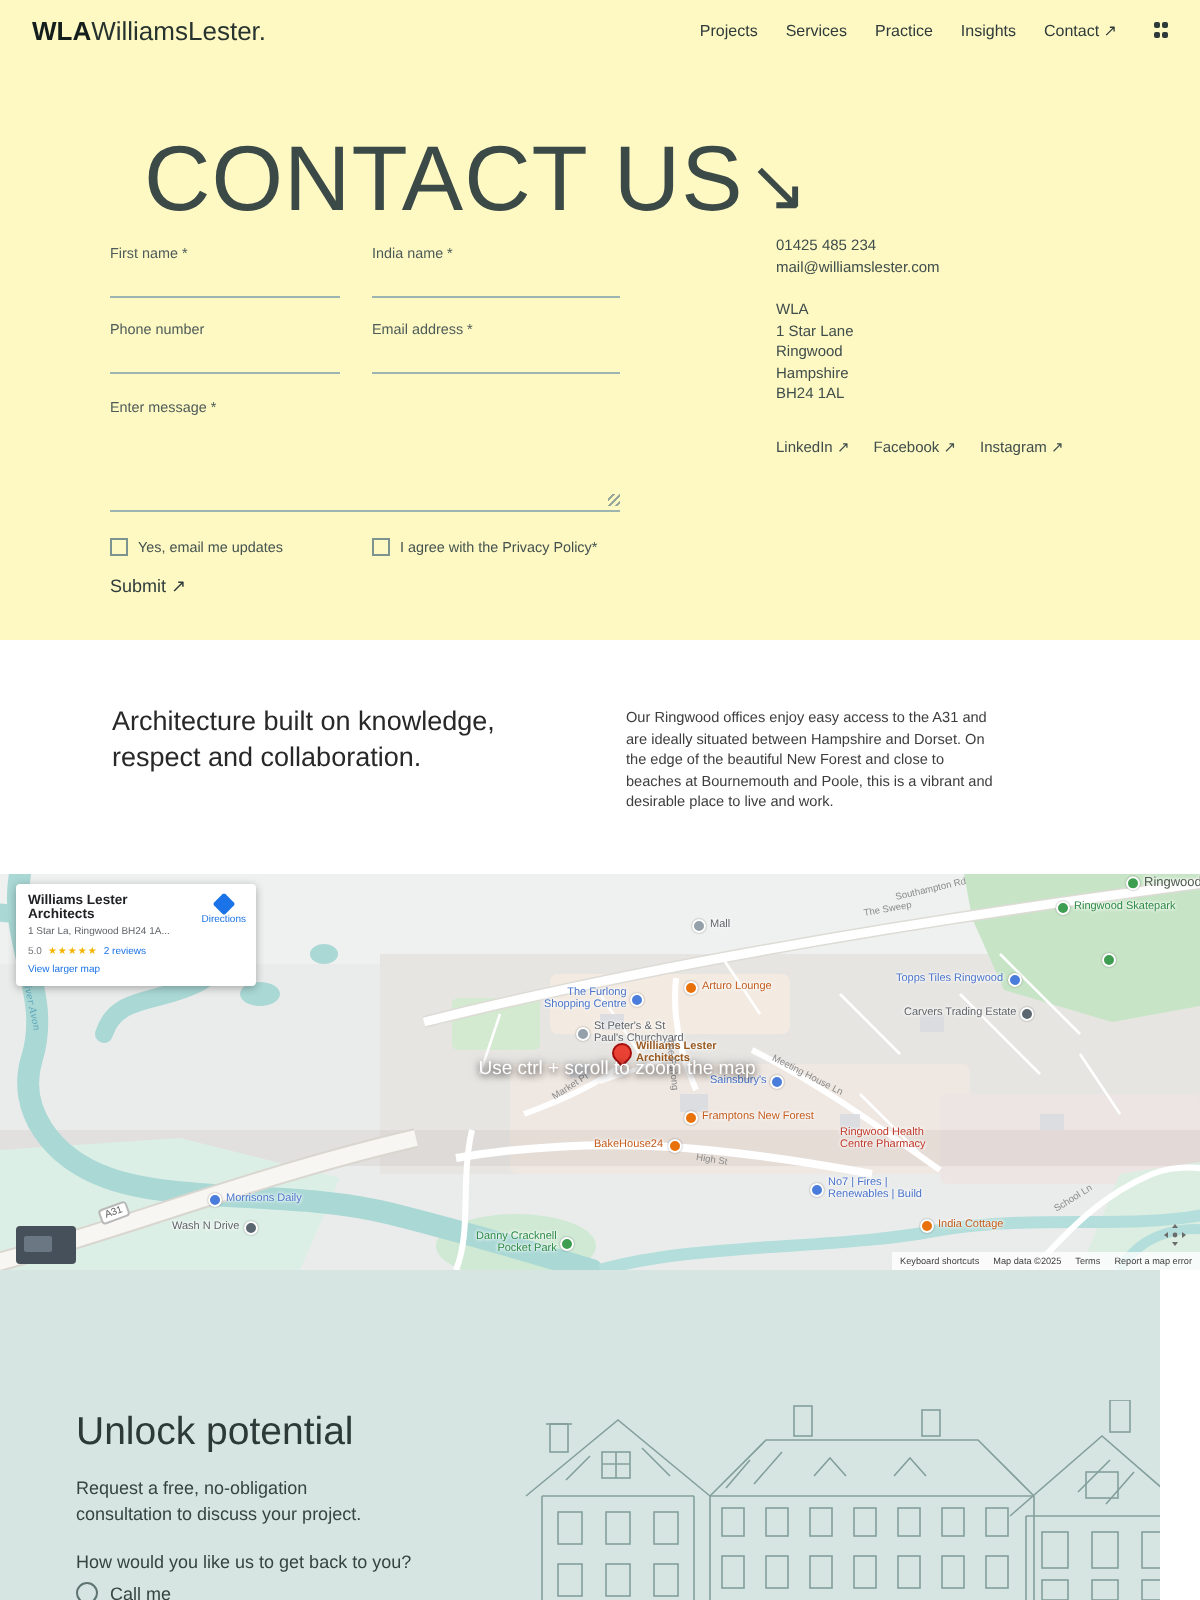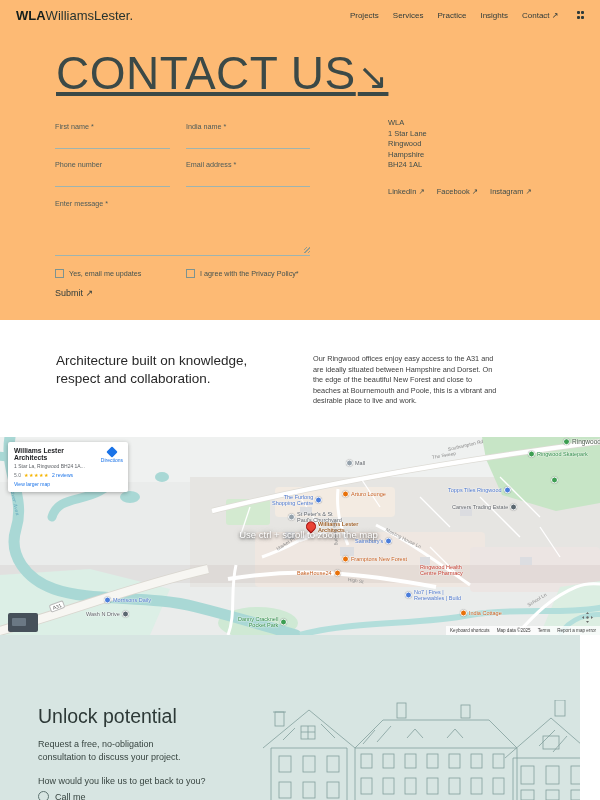--- a/index.html
+++ b/index.html
@@ -1,20 +1,20 @@
 <!DOCTYPE html>
 <html><head>
 <meta charset="utf-8">
 <style>
   html,body{margin:0;padding:0;}
   body{width:600px;height:800px;overflow:hidden;font-family:"Liberation Sans",sans-serif;background:#fff;}
   .page{position:relative;width:600px;height:800px;overflow:hidden;}
 
   
-  .section-top{position:absolute;top:0;left:0;width:600px;height:320px;background:#fdba74;}
+  .section-top{position:absolute;top:0;left:0;width:600px;height:320px;background:#fef9c3;}
   .section-intro{position:absolute;top:320px;left:0;width:600px;height:117px;background:#ffffff;}
   .section-map{position:absolute;top:437px;left:0;width:600px;height:198px;background:#e9eceb;overflow:hidden;}
   .section-cta{position:absolute;top:635px;left:0;width:580px;height:165px;background:#d7e5e2;overflow:hidden;}
 
   
   .header{position:absolute;top:0;left:0;right:0;height:30px;display:flex;align-items:center;justify-content:space-between;padding:0 16px;box-sizing:border-box;}
   .logo{font-size:13px;color:#27332f;cursor:pointer;}
   .logo b{font-weight:700;color:#141e1c;}
   .nav{display:flex;align-items:center;gap:14px;font-size:8px;color:#2f3b3a;}
   .nav span{cursor:pointer;white-space:nowrap;}
@@ -100,21 +100,21 @@
           </span>
         <span class="grid-icon">
             <i></i>
             <i></i>
             <i></i>
             <i></i>
           </span>
       </nav>
     </div>
 
-    <h1 class="hero" style="margin:0;font-weight:400;text-decoration:underline;">
+    <h1 class="hero" style="margin:16px;font-weight:400;">
       <span>CONTACT US</span><span class="arr">↘</span>
     </h1>
 
     <div class="flabel" style="left:55px;top:122px;">First name *</div>
     <div class="flabel" style="left:186px;top:122px;">India name *</div>
     <input class="fline" style="left: 55px; top: 136px; width: 115px;">
     <input class="fline" style="left: 186px; top: 136px; width: 124px;">
 
     <div class="flabel" style="left:55px;top:160px;">Phone number</div>
     <div class="flabel" style="left:186px;top:160px;">Email address *</div>
@@ -131,20 +131,24 @@
       <span>Yes, email me updates</span>
     </div>
     <div class="cbrow" style="left:186px;">
       <span class="cb"></span>
       <span>I agree with the Privacy Policy*</span>
     </div>
 
     <button class="submit">Submit ↗</button>
 
     <div class="cinfo">
+      <div class="blk">
+        <div>01425 485 234</div>
+        <div>mail@williamslester.com</div>
+      </div>
       <div class="blk">
 
       <div>WLA</div>
           <div>1 Star Lane</div>
           <div>Ringwood</div>
           <div>Hampshire</div>
           <div>BH24 1AL</div>
         </div>
       <div class="socials">
 

